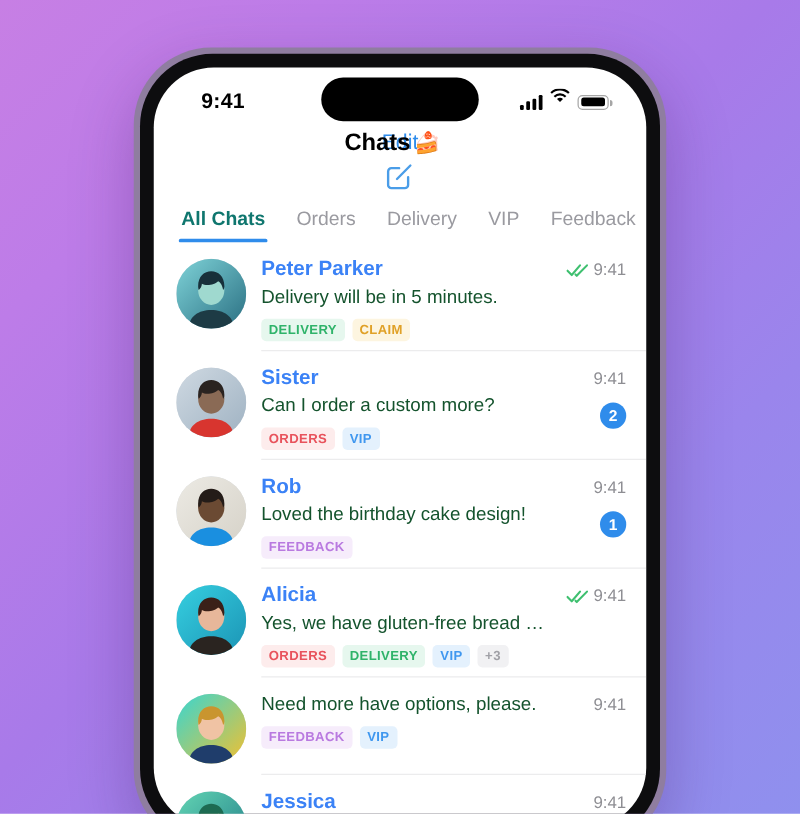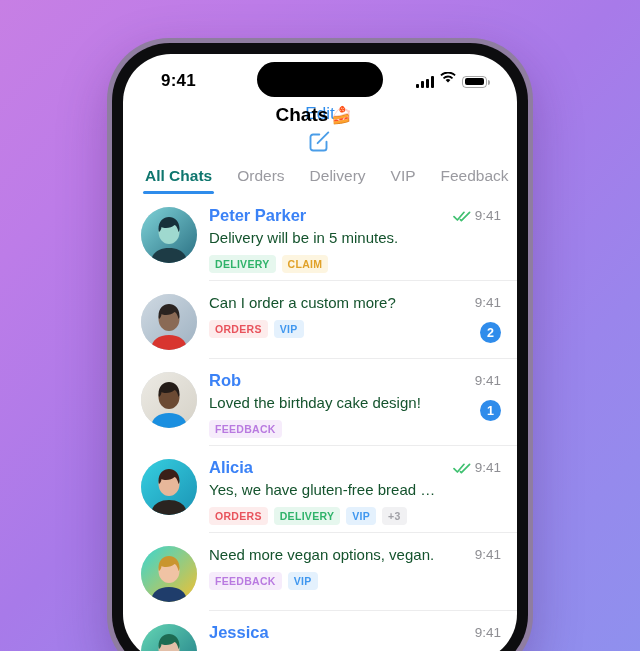--- a/index.html
+++ b/index.html
@@ -218,20 +218,21 @@
                     <stop offset="1" stop-color="#9fb2c2"></stop>
     </linearGradient>
                 </defs>
     <rect width="56" height="56" fill="url(#g1)"></rect>
     <path d="M10 56c0-10 8-15 18-15s18 5 18 15z" fill="#d8352f"></path>
     <ellipse cx="28" cy="25" rx="10.5" ry="12" fill="#8a6a55"></ellipse>
     <path d="M17.5 22c0-8 5-12 10.5-12S38.5 14 38.5 22c0 2-1 3-1 3s-1-6-4-7c-2.5 3-10 4-13 2 0 3-2.5 5-2.5 5s-.5-1-.5-3z" fill="#2a2320"></path>
   </svg>
             </div>
             <div class="chat-main">
+              <div class="chat-name">Sister</div>
               <div class="chat-msg">Can I order a custom more?</div>
               <div class="tag-row">
                 <span class="tag orders">ORDERS</span>
                 <span class="tag vip">VIP</span>
               </div>
             </div>
             <div class="chat-meta">
               <div class="meta-top">
                 <span class="chat-time">9:41</span>
               </div>
@@ -311,21 +312,21 @@
                     <stop offset="1" stop-color="#f3c02f"></stop>
     </linearGradient>
                 </defs>
     <rect width="56" height="56" fill="url(#g4)"></rect>
     <path d="M10 56c0-10 8-15 18-15s18 5 18 15z" fill="#1f3d6b"></path>
     <ellipse cx="28" cy="25" rx="10.5" ry="12" fill="#f0c3a4"></ellipse>
     <path d="M17.5 22c0-8 5-12 10.5-12S38.5 14 38.5 22c0 2-1 3-1 3s-1-6-4-7c-2.5 3-10 4-13 2 0 3-2.5 5-2.5 5s-.5-1-.5-3z" fill="#c9952f"></path>
   </svg>
             </div>
             <div class="chat-main">
-              <div class="chat-msg">Need more vegan options, vegan.</div>
+              <div class="chat-msg">Need more have options, please.</div>
               <div class="tag-row">
                 <span class="tag feedback">FEEDBACK</span>
                 <span class="tag vip">VIP</span>
               </div>
             </div>
             <div class="chat-meta">
               <div class="meta-top">
                 <span class="chat-time">9:41</span>
               </div>
             </div>

